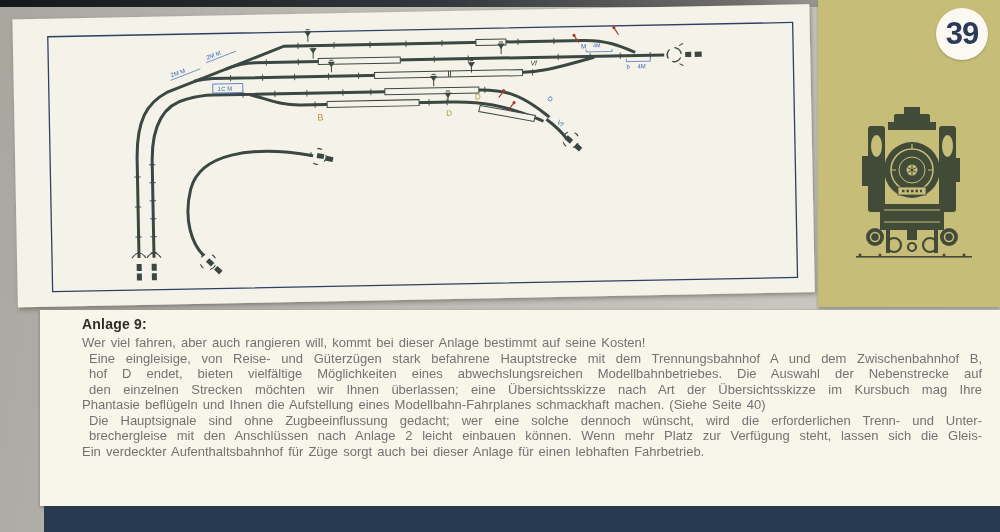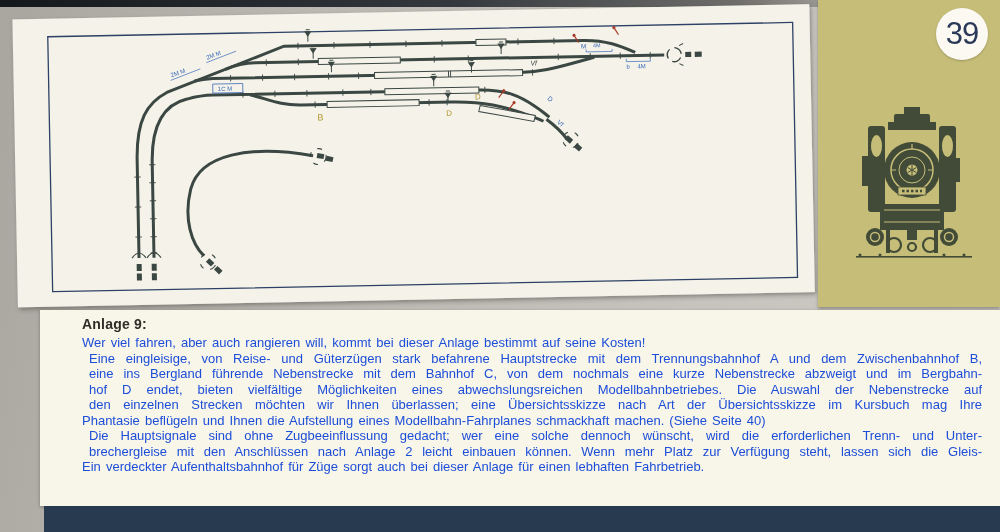--- a/index.html
+++ b/index.html
@@ -16,34 +16,34 @@
   .side-panel{
     position:absolute;left:818px;top:0;width:182px;height:307px;
     background:#c6bd78;box-shadow:0 2px 3px rgba(40,40,30,.35);
   }
   .page-badge{
     position:absolute;left:118px;top:8px;width:52px;height:52px;border-radius:50%;
     background:#fbf9f1;display:flex;align-items:center;justify-content:center;
     box-shadow:0 1px 2px rgba(60,60,40,.3);
   }
   .page-badge span{
-    font-size:31px;font-weight:400;color:#2c3a59;letter-spacing:-1px;
+    font-size:31px;font-weight:700;color:#2c3a59;letter-spacing:-1px;
     font-family:"Liberation Sans",sans-serif;
   }
   .loco{position:absolute;left:0;top:0;}
   .text-panel{
     position:absolute;left:40px;top:310px;width:960px;height:196px;
     background:#f8f5e9;box-sizing:border-box;padding:6px 18px 16px 42px;
     box-shadow:0 1px 3px rgba(40,40,30,.4);
   }
   .text-panel h3{
     margin:0 0 3px 0;font-size:14px;font-weight:700;color:#2e2d28;letter-spacing:.2px;
   }
   .bline{
-    height:15.55px;line-height:15.55px;font-size:13px;color:#1d4ed8;
+    height:15.55px;line-height:15.55px;font-size:13px;color:#737373;
     word-spacing:1.5px;overflow:hidden;white-space:normal;
   }
   .bline.just{text-align:justify;margin-left:7px;}
   .bline.just::after{content:"";display:inline-block;width:100%;height:0;}
   .bottom-band{
     position:absolute;left:44px;top:506px;width:956px;height:26px;background:#273a50;
   }
   svg text{font-family:"Liberation Sans",sans-serif;}
 </style>
 </head>
@@ -282,21 +282,20 @@
         <circle cx="94" cy="247" r="4"></circle>
       </g>
     </svg>
   </div>
 
   <div class="text-panel">
     <h3>Anlage 9:</h3>
     <div id="body-lines">
         <div class="bline">Wer viel fahren, aber auch rangieren will, kommt bei dieser Anlage bestimmt auf seine Kosten!</div>
         <div class="bline just">Eine eingleisige, von Reise- und Güterzügen stark befahrene Hauptstrecke mit dem Trennungsbahnhof A und dem Zwischenbahnhof B,</div>
-        <div class="bline just">eine ins Bergland führende Nebenstrecke mit dem Bahnhof C, von dem nochmals eine kurze Nebenstrecke abzweigt und im Bergbahn-</div>
         <div class="bline just">hof D endet, bieten vielfältige Möglichkeiten eines abwechslungsreichen Modellbahnbetriebes. Die Auswahl der Nebenstrecke auf</div>
         <div class="bline just">den einzelnen Strecken möchten wir Ihnen überlassen; eine Übersichtsskizze nach Art der Übersichtsskizze im Kursbuch mag Ihre</div>
         <div class="bline">Phantasie beflügeln und Ihnen die Aufstellung eines Modellbahn-Fahrplanes schmackhaft machen. (Siehe Seite 40)</div>
         <div class="bline just">Die Hauptsignale sind ohne Zugbeeinflussung gedacht; wer eine solche dennoch wünscht, wird die erforderlichen Trenn- und Unter-</div>
         <div class="bline just">brechergleise mit den Anschlüssen nach Anlage 2 leicht einbauen können. Wenn mehr Platz zur Verfügung steht, lassen sich die Gleis-</div>
         <div class="bline">Ein verdeckter Aufenthaltsbahnhof für Züge sorgt auch bei dieser Anlage für einen lebhaften Fahrbetrieb.</div>
       </div>
   </div>
 
   <div class="bottom-band"></div>

